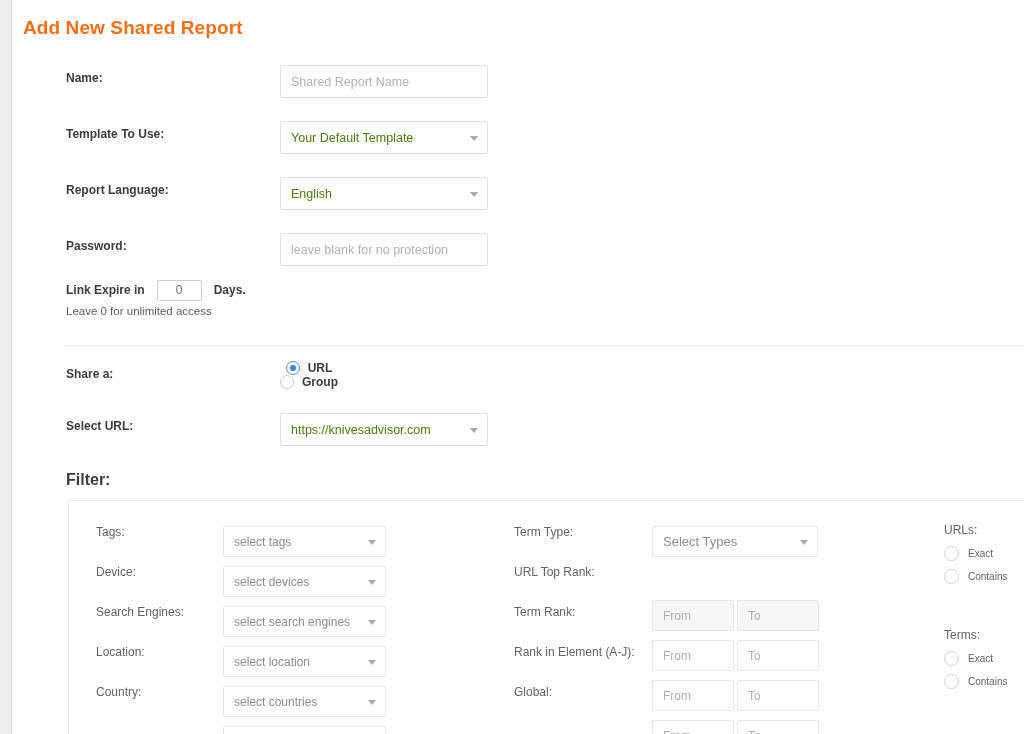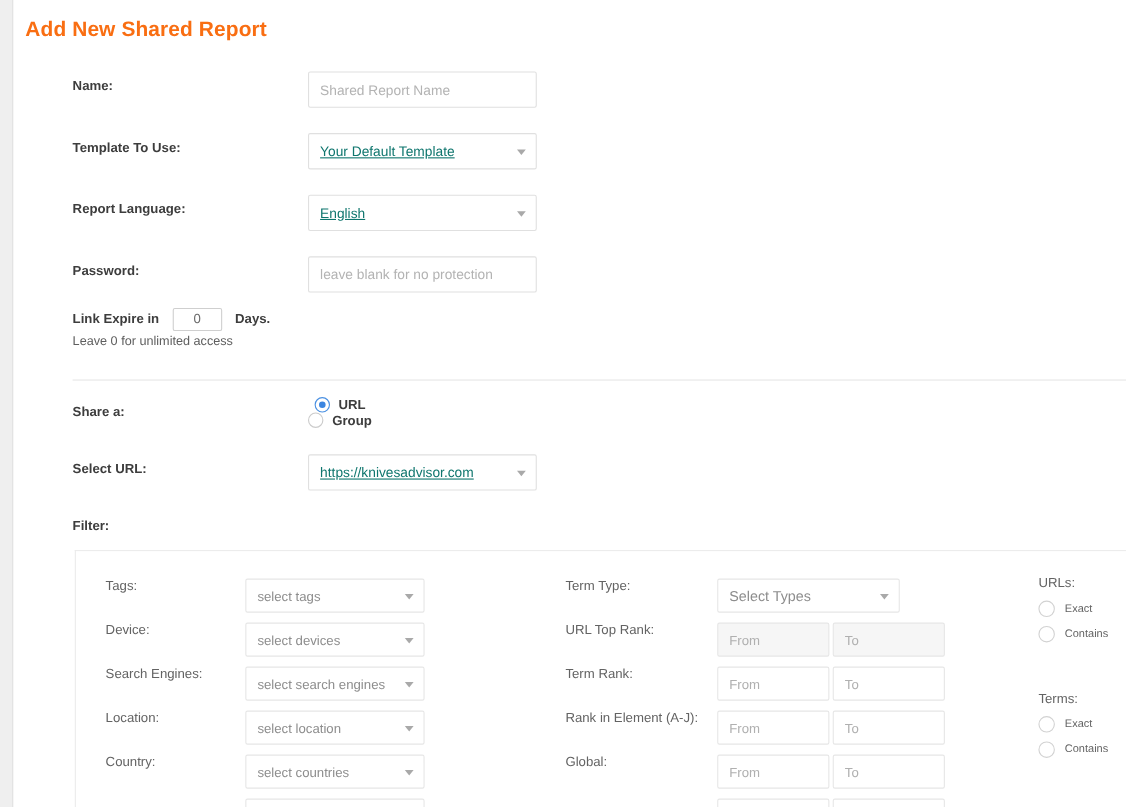--- a/index.html
+++ b/index.html
@@ -64,26 +64,25 @@
     color: #6f6f6f;
     padding: 0 10px;
     font-family: "Liberation Sans", sans-serif;
     outline: none;
     display: flex;
     align-items: center;
   }
   .tinput.placeholder { color: #b3b3b3; }
   .tselect {
     position: relative;
-    color: #0f766e;
+    color: #4d7c0f;
     padding-right: 40px;
     cursor: pointer;
     white-space: nowrap;
     overflow: hidden;
-    text-decoration: underline;
   }
   .caret {
     position: absolute;
     right: 9px; top: 50%;
     margin-top: -2px;
     width: 0; height: 0;
     border-left: 4.5px solid transparent;
     border-right: 4.5px solid transparent;
     border-top: 5px solid #a9a9a9;
   }
@@ -171,21 +170,21 @@
     font-size: 12px;
     font-weight: bold;
     color: #3d3d3d;
     white-space: nowrap;
   }
 
   
   .filter-label {
     position: absolute;
     left: 66px; top: 471px;
-    font-size: 12px;
+    font-size: 16px;
     font-weight: bold;
     color: #3d3d3d;
   }
   .filter-panel {
     position: absolute;
     left: 68px; top: 500px;
     width: 956px;
     height: 234px;
     border: 1px solid #ececec;
     border-right: none;
@@ -239,31 +238,32 @@
     white-space: nowrap;
     overflow: hidden;
   }
   .fp-range {
     position: absolute;
     left: 138px; top: 5px;
     display: flex;
     gap: 3px;
   }
   .fp-num {
-    width: 102px; height: 31px;
+    width: 82px; height: 31px;
     border: 1px solid #e6e6e6;
     background: #ffffff;
     border-radius: 2px;
     font-size: 12px;
     color: #b0b0b0;
     padding: 0 10px;
     font-family: "Liberation Sans", sans-serif;
     outline: none;
     display: flex;
     align-items: center;
+    margin-top: 34px;
   }
   .fp-num.muted { background: #f6f6f6; }
 
   .fp-group-title {
     font-size: 12px;
     color: #636363;
     margin-bottom: 6px;
     white-space: nowrap;
   }
   .fp-radio-row {

